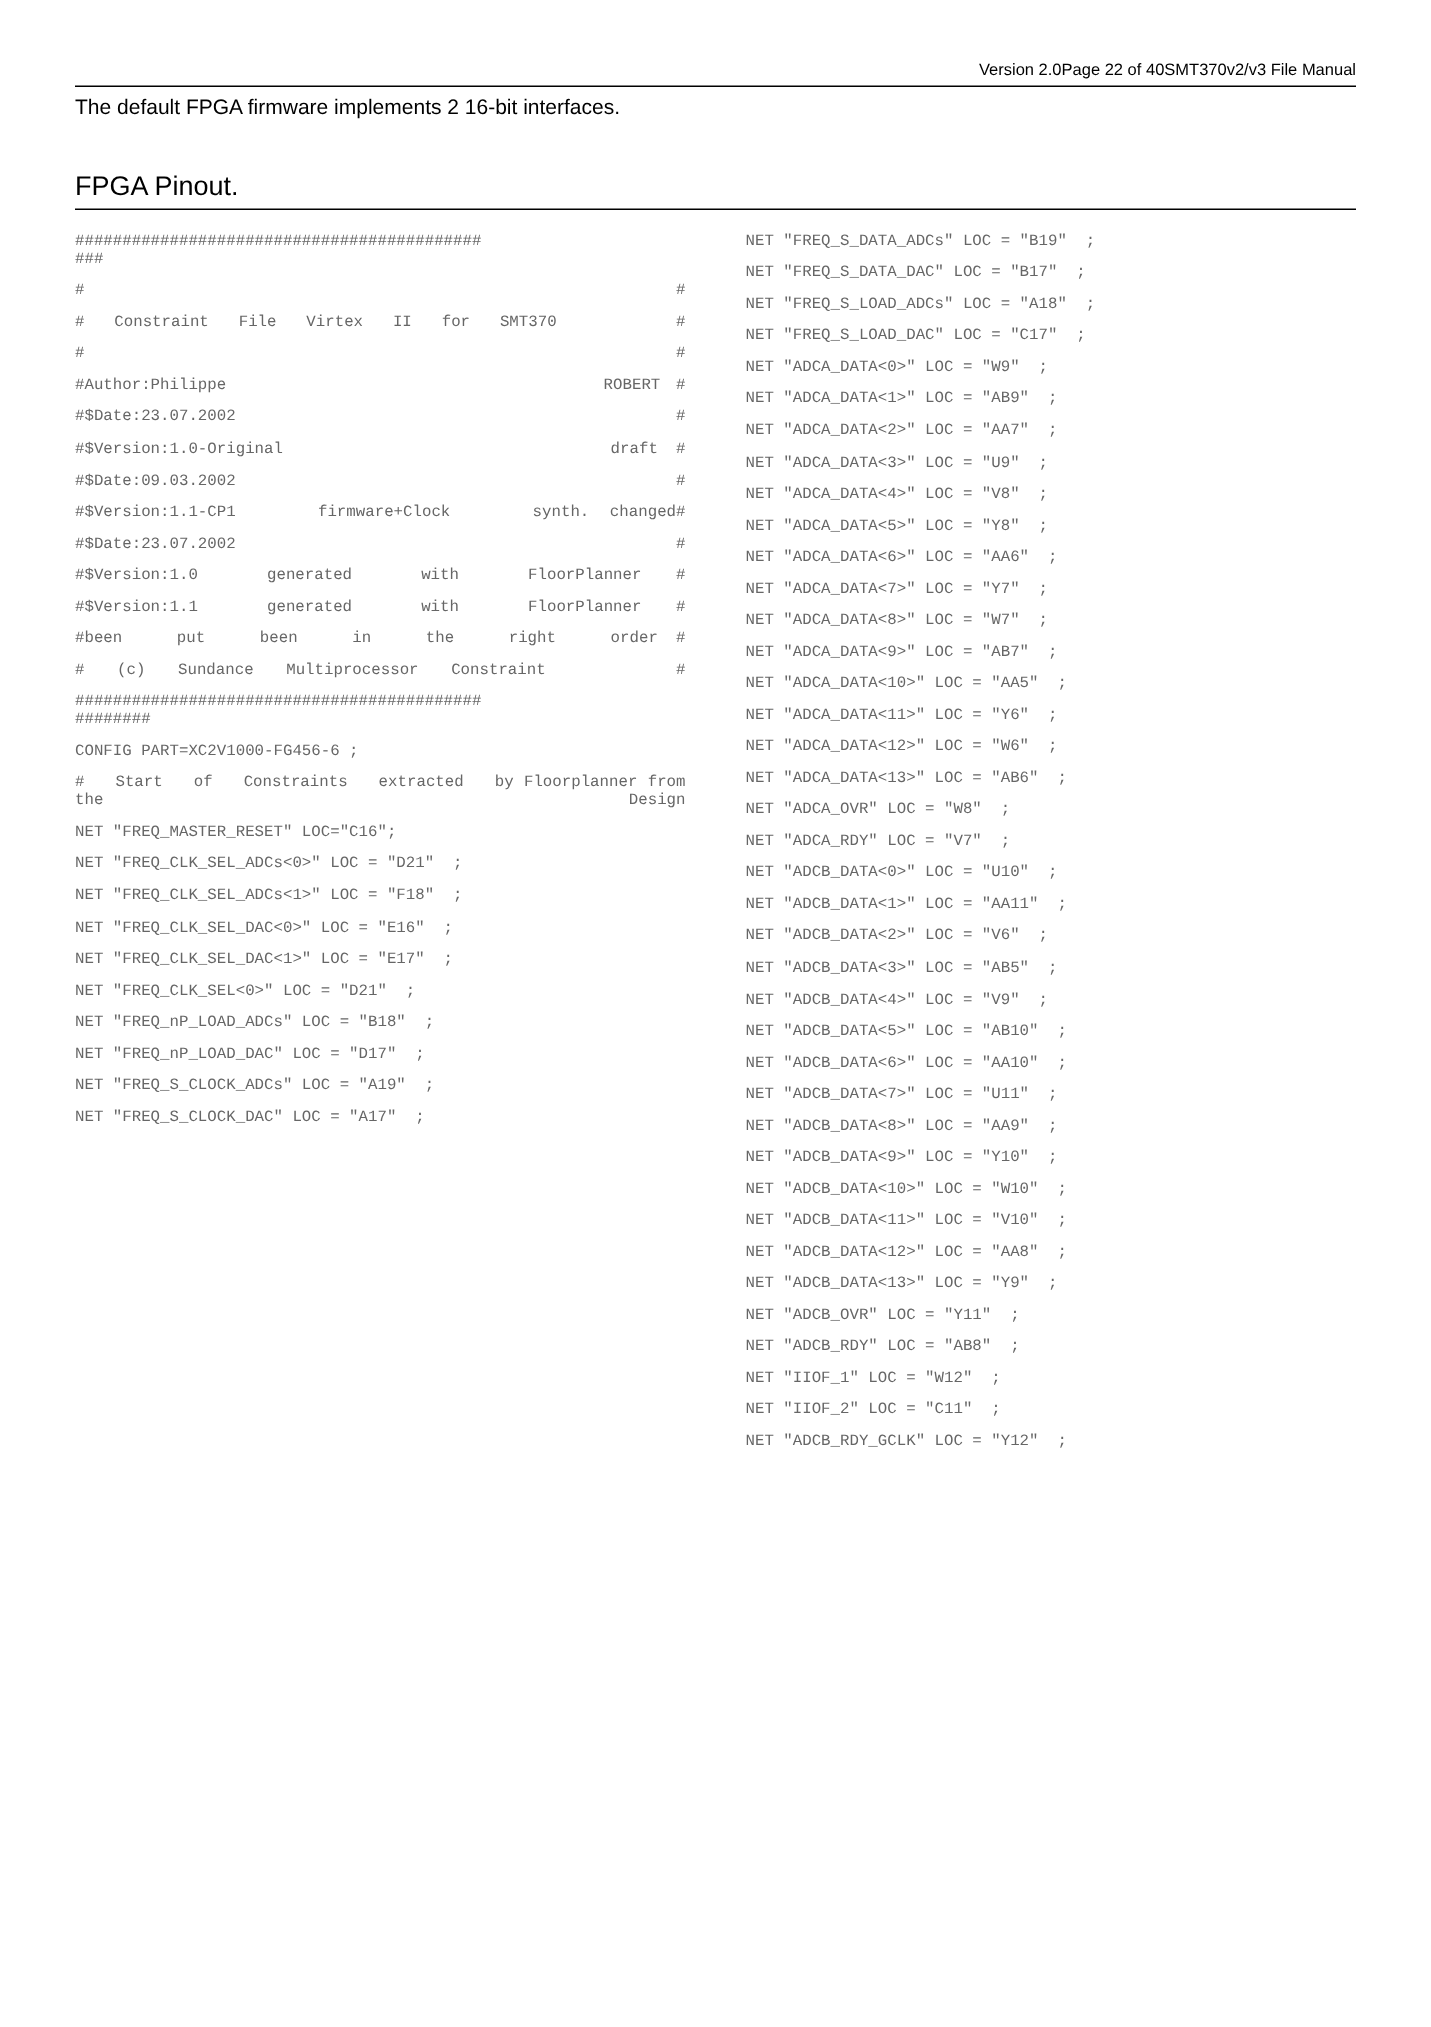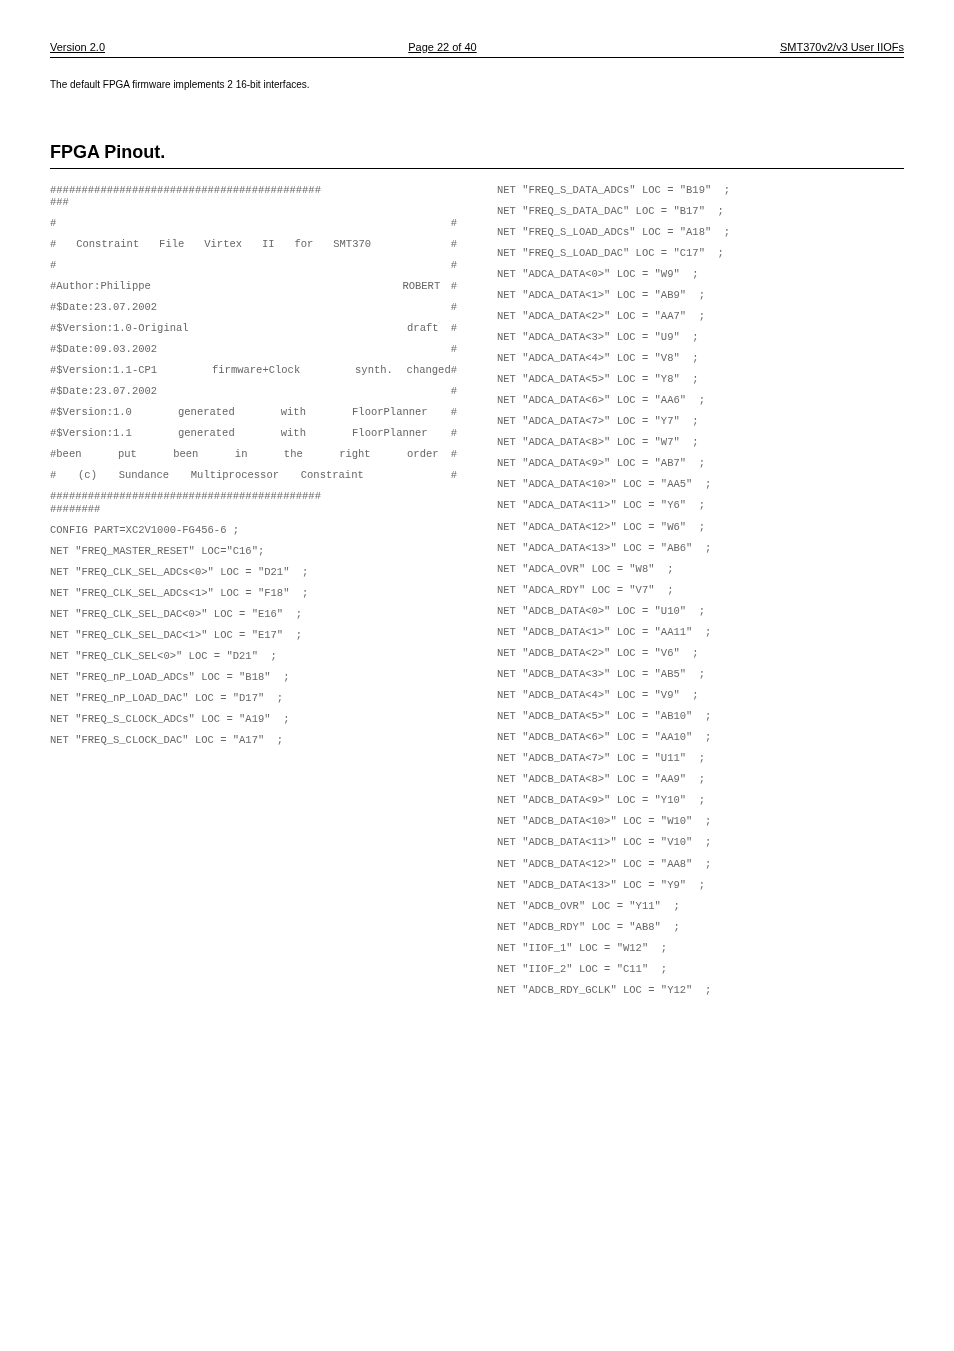--- a/index.html
+++ b/index.html
@@ -6,34 +6,33 @@
     font-family: Arial, Helvetica, sans-serif;
     margin: 0;
     padding: 40px 50px;
     color: #000;
     font-size: 12px;
     line-height: 1.4;
     background: #fff;
   }
   .header {
     display: flex;
-    justify-content: space-between;
+    justify-content: flex-end;
     border-bottom: 1px solid #000;
     padding-bottom: 2px;
-    margin-bottom: 20px;
+    margin-bottom: 4px;
     font-size: 11px;
-    text-decoration: underline;
   }
   .intro {
-    font-size: 10px;
-    margin-bottom: 48px;
+    font-size: 14px;
+    margin-bottom: 30px;
   }
   h2 {
     font-size: 18px;
-    font-weight: bold;
+    font-weight: normal;
     border-bottom: 1px solid #000;
     padding-bottom: 2px;
   }
   .columns {
     display: flex;
     gap: 40px;
     font-family: "Courier New", monospace;
     font-size: 10.5px;
     line-height: 1.15;
     color: #666;
@@ -50,21 +49,21 @@
     text-align: justify;
     text-align-last: justify;
   }
 </style>
 </head>
 <body>
 
 <div class="header">
   <span>Version 2.0</span>
   <span>Page 22 of 40</span>
-  <span>SMT370v2/v3 User IIOFs</span>
+  <span>SMT370v2/v3 File Manual</span>
 </div>
 
 <div class="intro">The default FPGA firmware implements 2 16-bit interfaces.</div>
 
 <h2>FPGA Pinout.</h2>
 
 <div class="columns">
   <div class="col">
     <p>###########################################
 ###</p>
@@ -78,20 +77,21 @@
     <p class="justify">#$Version:1.1-CP1    firmware+Clock    synth. changed#</p>
     <p class="justify">#$Date:23.07.2002                          #</p>
     <p class="justify">#$Version:1.0  generated  with  FloorPlanner #</p>
     <p class="justify">#$Version:1.1  generated  with  FloorPlanner #</p>
     <p class="justify">#been   put   been   in   the   right   order #</p>
     <p class="justify">#  (c)  Sundance  Multiprocessor  Constraint        #</p>
     <p>###########################################
 ########</p>
     <p>CONFIG PART=XC2V1000-FG456-6 ;</p>
     <p></p>
+    <p class="justify">#   Start   of   Constraints   extracted   by Floorplanner from the Design</p>
     <p>NET "FREQ_MASTER_RESET" LOC="C16";</p>
     <p>NET "FREQ_CLK_SEL_ADCs&lt;0&gt;" LOC = "D21"  ;</p>
     <p>NET "FREQ_CLK_SEL_ADCs&lt;1&gt;" LOC = "F18"  ;</p>
     <p>NET "FREQ_CLK_SEL_DAC&lt;0&gt;" LOC = "E16"  ;</p>
     <p>NET "FREQ_CLK_SEL_DAC&lt;1&gt;" LOC = "E17"  ;</p>
     <p>NET "FREQ_CLK_SEL&lt;0&gt;" LOC = "D21"  ;</p>
     <p>NET "FREQ_nP_LOAD_ADCs" LOC = "B18"  ;</p>
     <p>NET "FREQ_nP_LOAD_DAC" LOC = "D17"  ;</p>
     <p>NET "FREQ_S_CLOCK_ADCs" LOC = "A19"  ;</p>
     <p>NET "FREQ_S_CLOCK_DAC" LOC = "A17"  ;</p>

